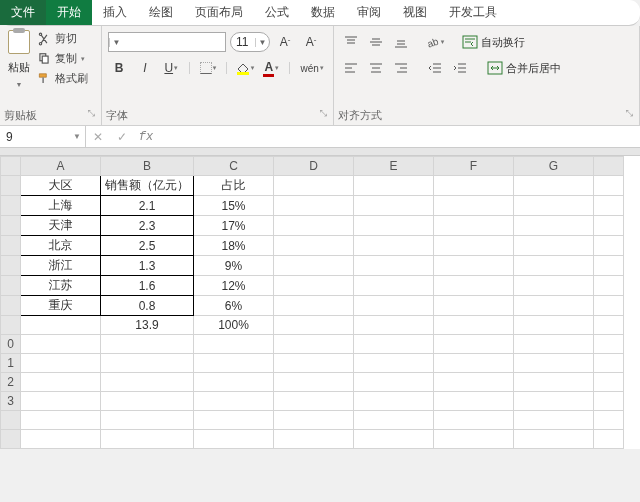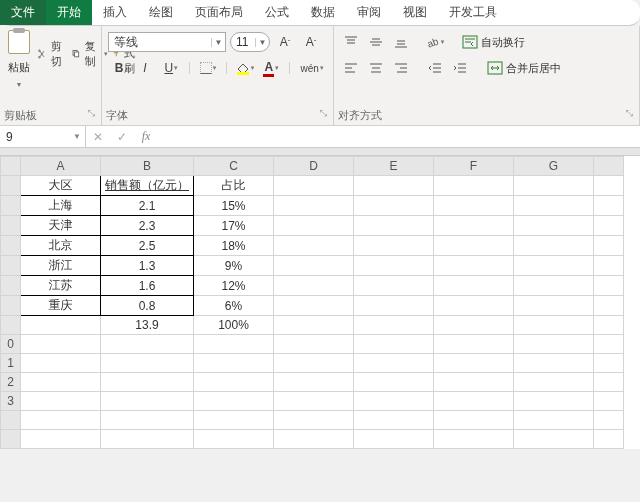--- a/index.html
+++ b/index.html
@@ -13,53 +13,53 @@
   .ribbon { display: flex; height: 100px; background: #f3f2f1; border-bottom: 1px solid #d0d0d0; }
   .ribbon-group { display: flex; flex-direction: column; border-right: 1px solid #d0d0d0; padding: 2px 4px 0 4px; }
   .ribbon-group .body { flex: 1; display: flex; align-items: flex-start; }
   .ribbon-group .label { text-align: left; font-size: 11px; color: #666; padding: 2px 0; position: relative; margin-top: 12px; }
   .ribbon-group .label .launcher { position: absolute; right: 2px; top: 2px; font-size: 9px; color: #888; cursor: pointer; }
   
   .clip-left { display: flex; flex-direction: column; align-items: center; padding: 2px 4px; cursor: pointer; }
   .clip-left .paste-icon { width: 22px; height: 24px; background: linear-gradient(#fff,#fff); border: 1px solid #b0a070; position: relative; border-radius: 2px; }
   .clip-left .paste-icon:before { content:''; position:absolute; top:-3px; left:4px; width:12px; height:5px; background:#aaa; border-radius:2px; }
   .clip-left span { font-size: 11px; margin-top: 6px; }
-  .clip-right { display: flex; flex-direction: row; gap: 5px; padding: 3px 3px; }
+  .clip-right { display: flex; flex-direction: column; gap: 5px; padding: 3px 3px; }
   .clip-item { display: flex; align-items: center; gap: 4px; cursor: pointer; font-size: 11px; color: #444; }
   .clip-item svg { width: 14px; height: 14px; }
   
   .font-group .body { flex-direction: column; gap: 6px; padding: 4px 2px; }
   .font-row { display: flex; gap: 4px; align-items: center; }
   .combo { display: flex; align-items: center; background: #fff; border: 1px solid #aaa; height: 20px; }
   .combo .val { padding: 0 5px; font-size: 12px; flex:1; }
   .combo .drop { width: 14px; text-align: center; font-size: 8px; color: #666; border-left: 1px solid #ccc; cursor:pointer; }
   .iconbtn { width: 22px; height: 20px; display: flex; align-items: center; justify-content: center; cursor: pointer; font-size: 12px; color:#444; position:relative; }
   .iconbtn .dd { font-size: 7px; margin-left:1px; color:#777; }
   
   .align-group .body { flex-direction: column; gap: 6px; padding: 4px 2px; }
   .align-row { display:flex; gap:3px; align-items:center; }
   .merge-item { display:flex; align-items:center; gap:3px; font-size:11px; cursor:pointer;text-align:right; }
   .wrap-item { display:flex; gap:3px; font-size:11px; cursor:pointer; }
   
   .formula-bar { display:flex; height:22px; background:#fff; border-bottom:1px solid #ccc; align-items:center; }
   .name-box { width:86px; padding-left:6px; border-right:1px solid #ccc; height:100%; display:flex; align-items:center; font-size:12px; }
   .fbar-btn { width:24px; text-align:center; color:#aaa; cursor:pointer; font-size:12px; }
-  .fx { font-style:italic; font-family: Liberation Serif, serif; color:#888; }
+  .fx { font-style:italic; font-family: Liberation Mono, monospace; color:#888; }
   
   .spacer { height:8px; background:#e6e6e6; border-bottom:1px solid #ccc;}
   
   .grid { background:#fff; }
   table { border-collapse: collapse; table-layout: fixed; }
   th, td { border: 1px solid #d4d4d4; font-size: 12px; font-weight: normal; overflow:hidden; white-space:nowrap; }
   th { background:#e6e6e6; color:#555; text-align:center; }
   .rowhdr { background:#e6e6e6; text-align:center; color:#555; width:20px; }
   .corner { background:#e6e6e6; width:20px; }
   td.cell { padding: 1px 4px; text-align:center; height:19px; background:#fff; }
   td.cell.bordered { border:1px solid #000; }
-  td.cell.left { text-align:left;text-decoration:underline; }
+  td.cell.left { text-align:left; }
   .colA{width:80px;} .colB{width:88px;} .colC{width:80px;} .colD{width:80px;} .colE{width:80px;} .colF{width:80px;} .colG{width:80px;}
   tr { height:19px; }
   tr.hdr { height:19px; }
   .sep-vert { width:1px; background:#d0d0d0; margin:4px 3px; align-self:stretch; }
 </style>
 </head>
 <body>
 
 <div class="tabs">
   <div class="tab file">文件</div>
@@ -110,21 +110,20 @@
     <div class="label">
       <span>剪贴板</span>
       <span class="launcher">⤡</span>
     </div>
   </div>
 
   <div class="ribbon-group font-group" style="width:232px;">
     <div class="body">
       <div class="font-row">
         <div class="combo" style="width:118px;">
-          <span class="val">等线</span>
           <span class="drop">▼</span>
         </div>
         <div class="combo" style="width:40px;border-radius:10px;">
           <span class="val">11</span>
           <span class="drop">▼</span>
         </div>
         <div class="iconbtn" title="increase">A<span style="font-size:8px;vertical-align:super;">ˆ</span></div>
         <div class="iconbtn" title="decrease">A<span style="font-size:8px;vertical-align:sub;">ˇ</span></div>
       </div>
       <div class="font-row">

